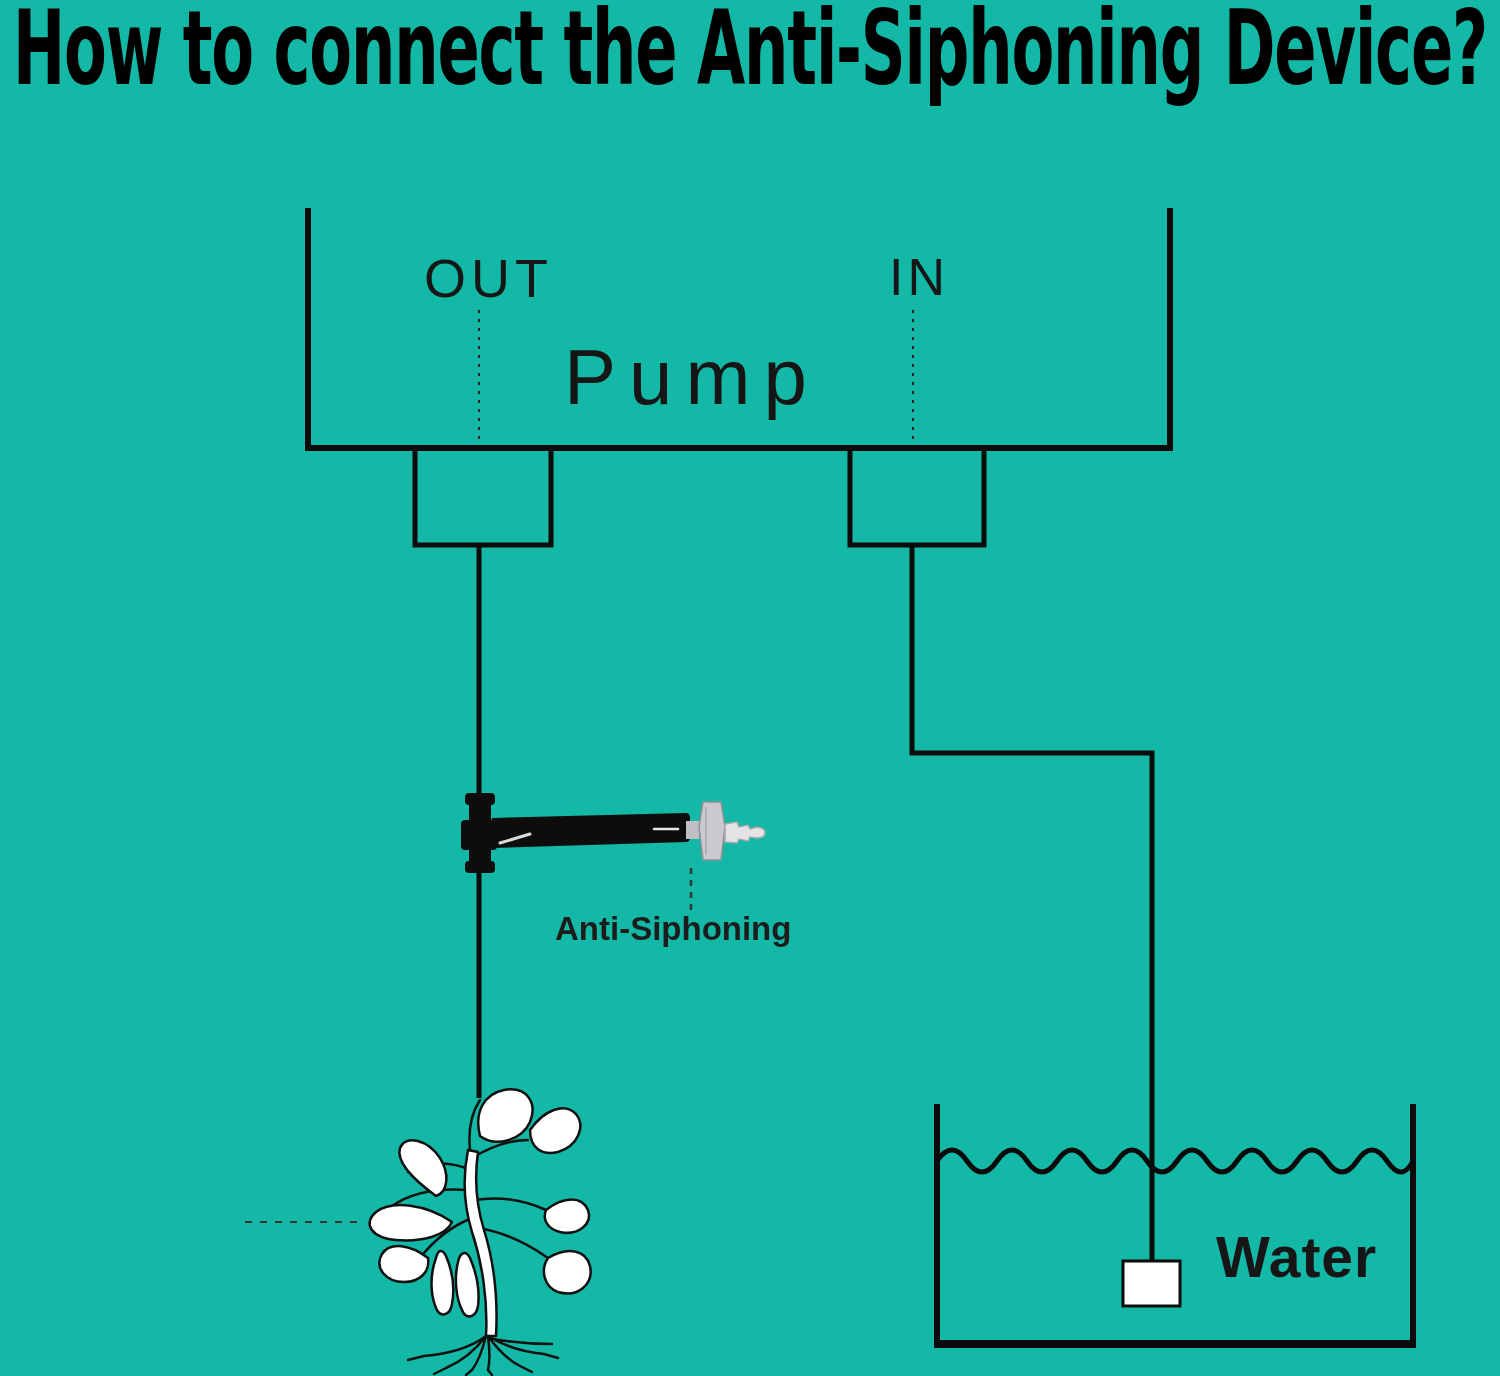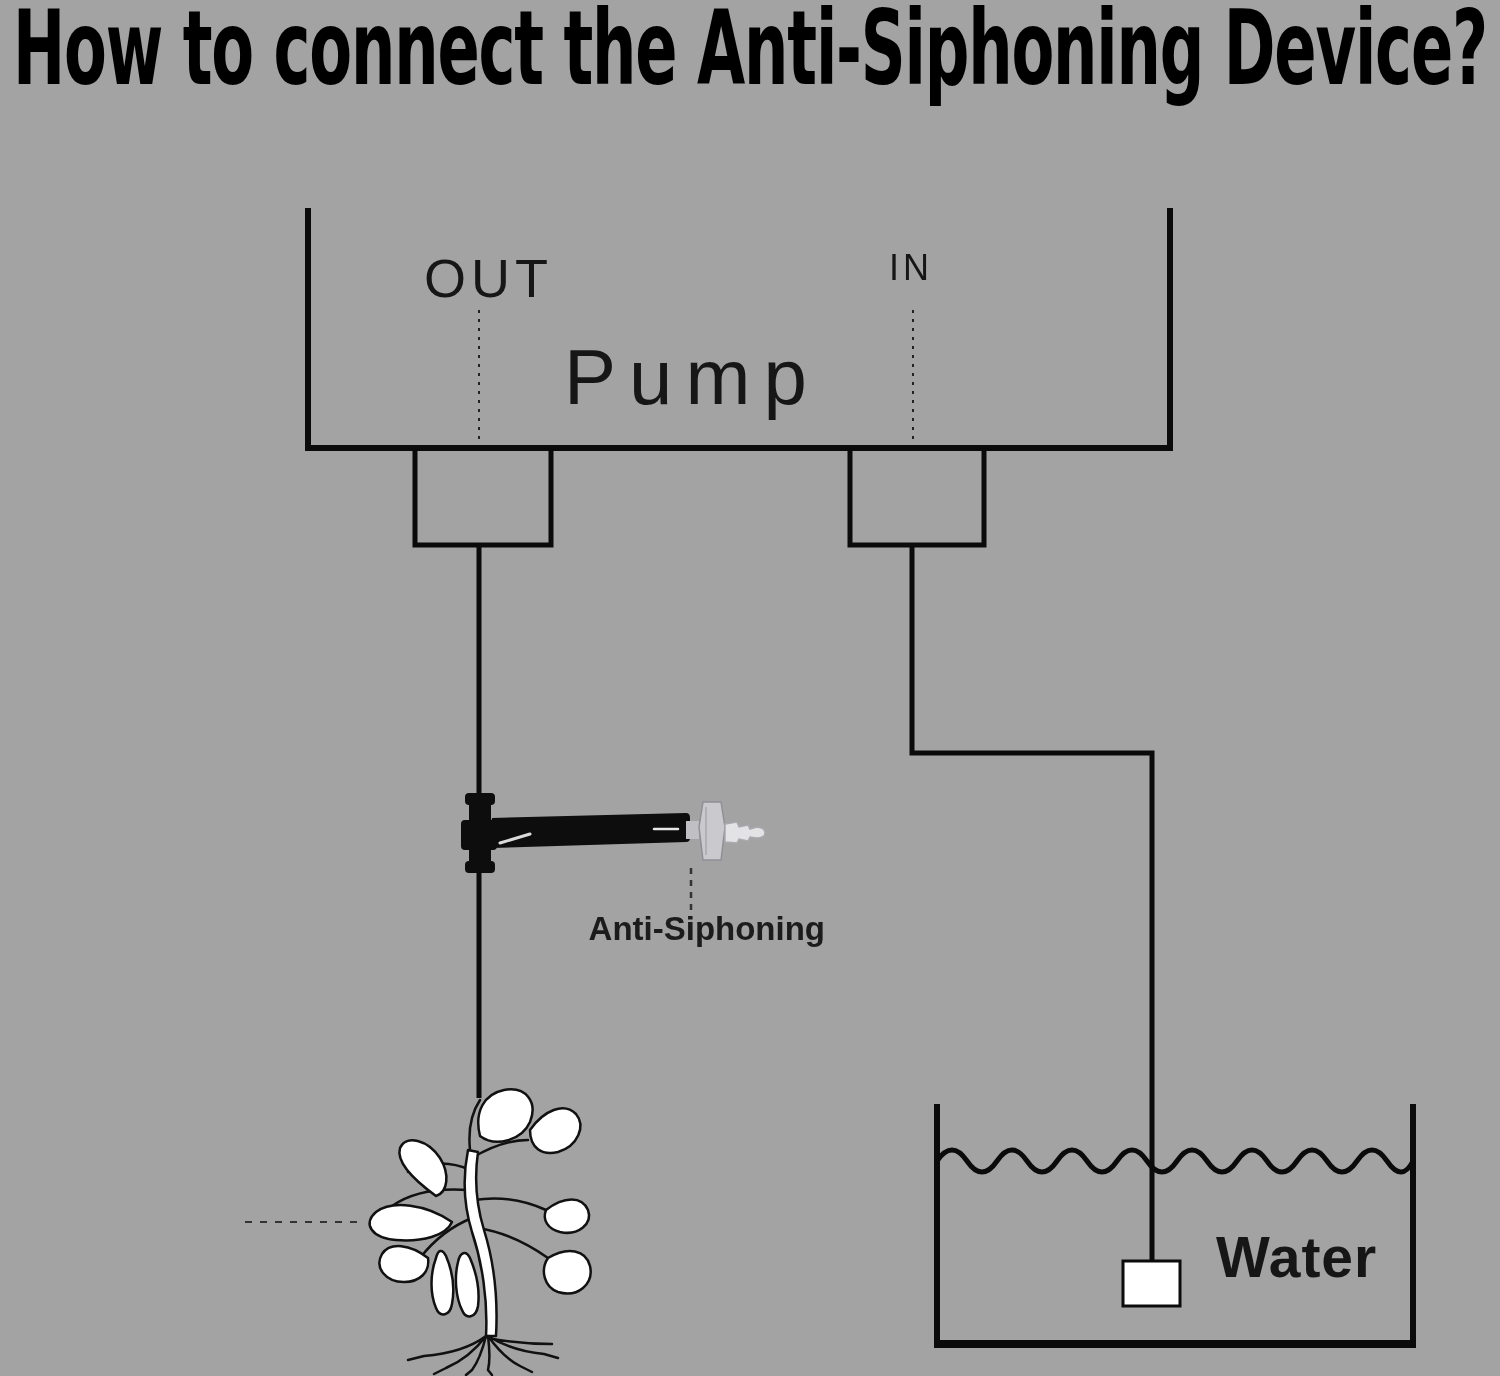--- a/index.html
+++ b/index.html
@@ -1,44 +1,44 @@
 <!DOCTYPE html>
 <html><head>
 <meta charset="utf-8">
 <style>
   html,body{margin:0;padding:0;background:#ffffff;}
   .canvas{
     position:relative;
     width:1500px;height:1376px;
-    background:#a3a3a3;
+    background:#14b8a6;
     overflow:hidden;
     font-family:"Liberation Sans",sans-serif;
   }
   .layer{position:absolute;left:0;top:0;width:1500px;height:1376px;}
   .title{
     position:absolute;
     top:-4px;left:50%;
     margin:0;
     white-space:nowrap;
     transform:translateX(-50%) scaleX(0.60);
     transform-origin:center top;
     font-family:"DejaVu Sans",sans-serif;
     font-weight:bold;
     font-size:104px;
     line-height:1.0;
     letter-spacing:-2px;
     color:#000000;
   }
   .lbl{position:absolute;color:#161616;white-space:nowrap;}
   .lbl-out{left:424px;top:247px;font-size:54px;letter-spacing:5px;}
-  .lbl-in{left:889px;top:247px;font-size:36px;letter-spacing:4px;}
+  .lbl-in{left:889px;top:247px;font-size:52px;letter-spacing:4px;}
   .lbl-pump{left:564px;top:332px;font-size:78px;letter-spacing:13px;}
   .lbl-device{
     left:555px;top:908px;width:270px;
-    text-align:right;font-size:33px;font-weight:700;line-height:1.28;color:#1c1c1c;
+    text-align:left;font-size:33px;font-weight:700;line-height:1.28;color:#1c1c1c;
   }
   .lbl-plants{left:80px;top:1200px;font-size:50px;letter-spacing:1px;}
   .lbl-water{left:1216px;top:1224px;font-size:57px;letter-spacing:1px;font-weight:bold;}
 </style>
 </head>
 <body>
 
 <div class="canvas">
 
   <h1 class="title">How to connect the Anti-Siphoning Device?</h1>

